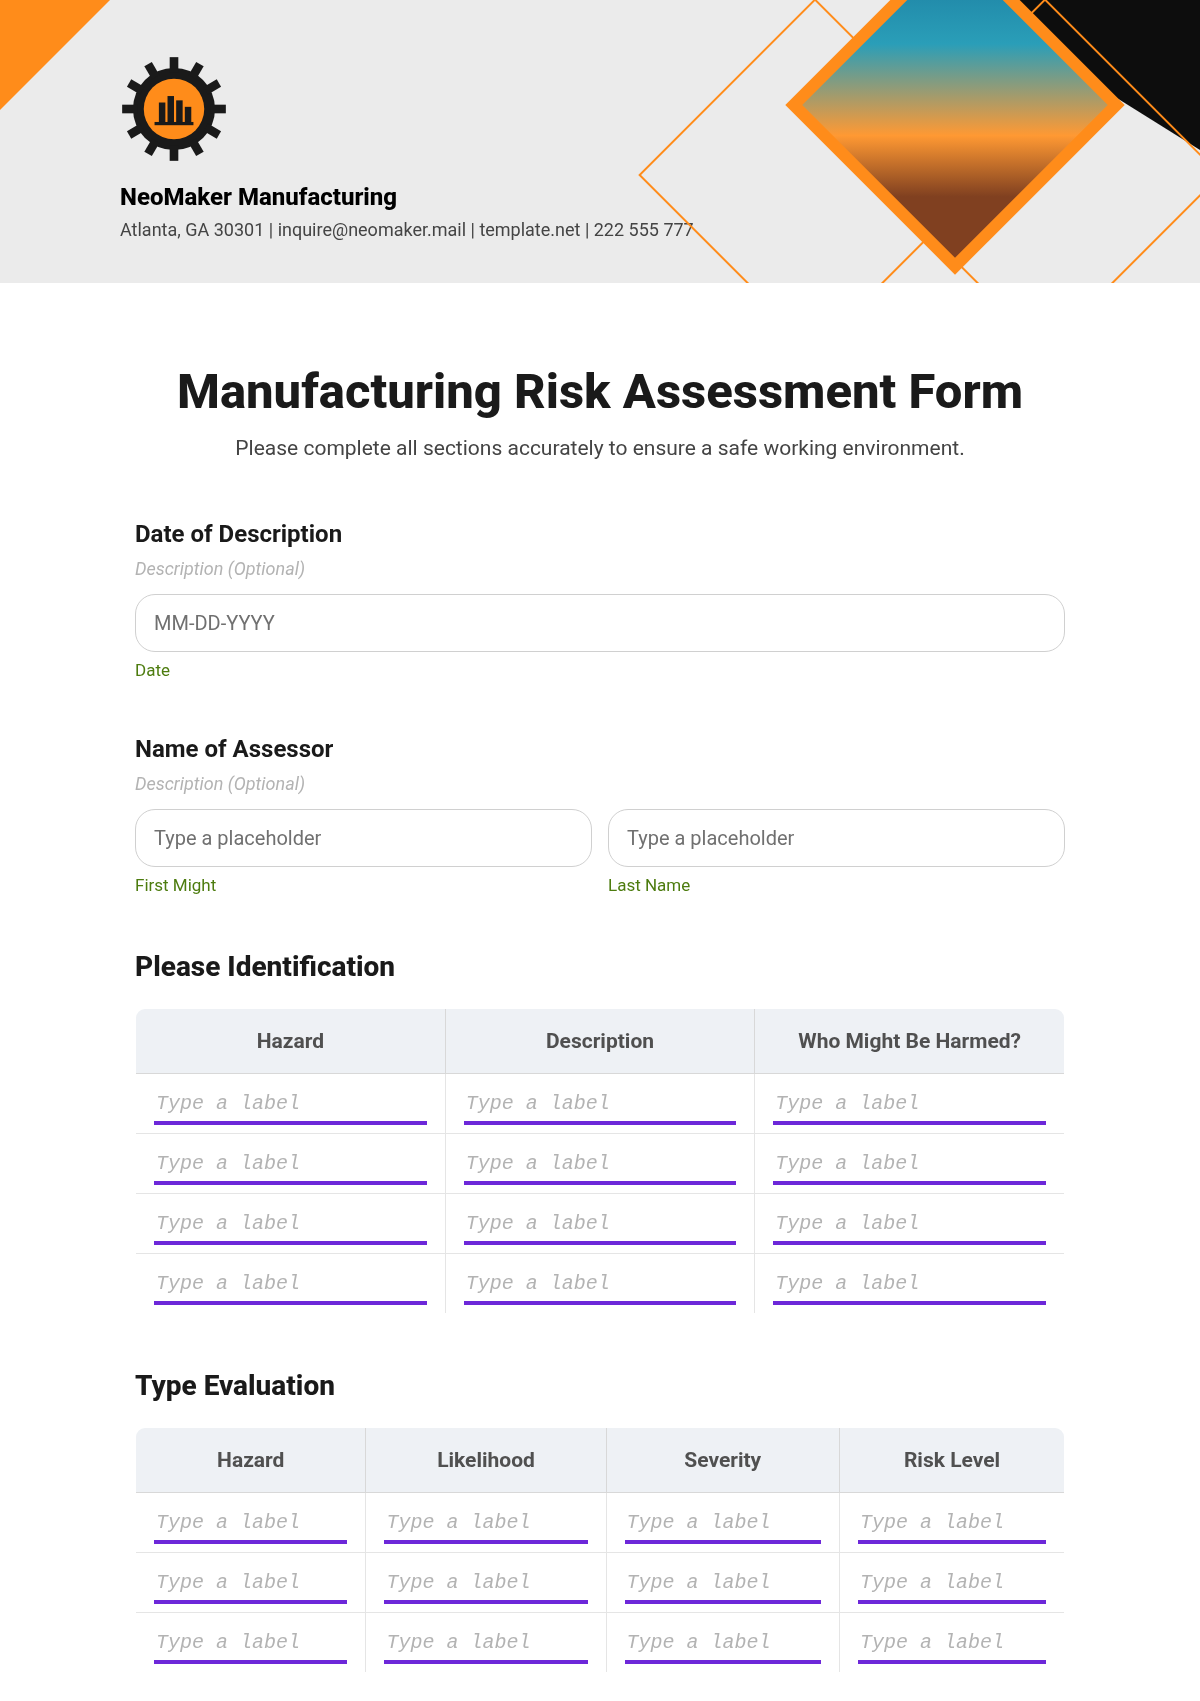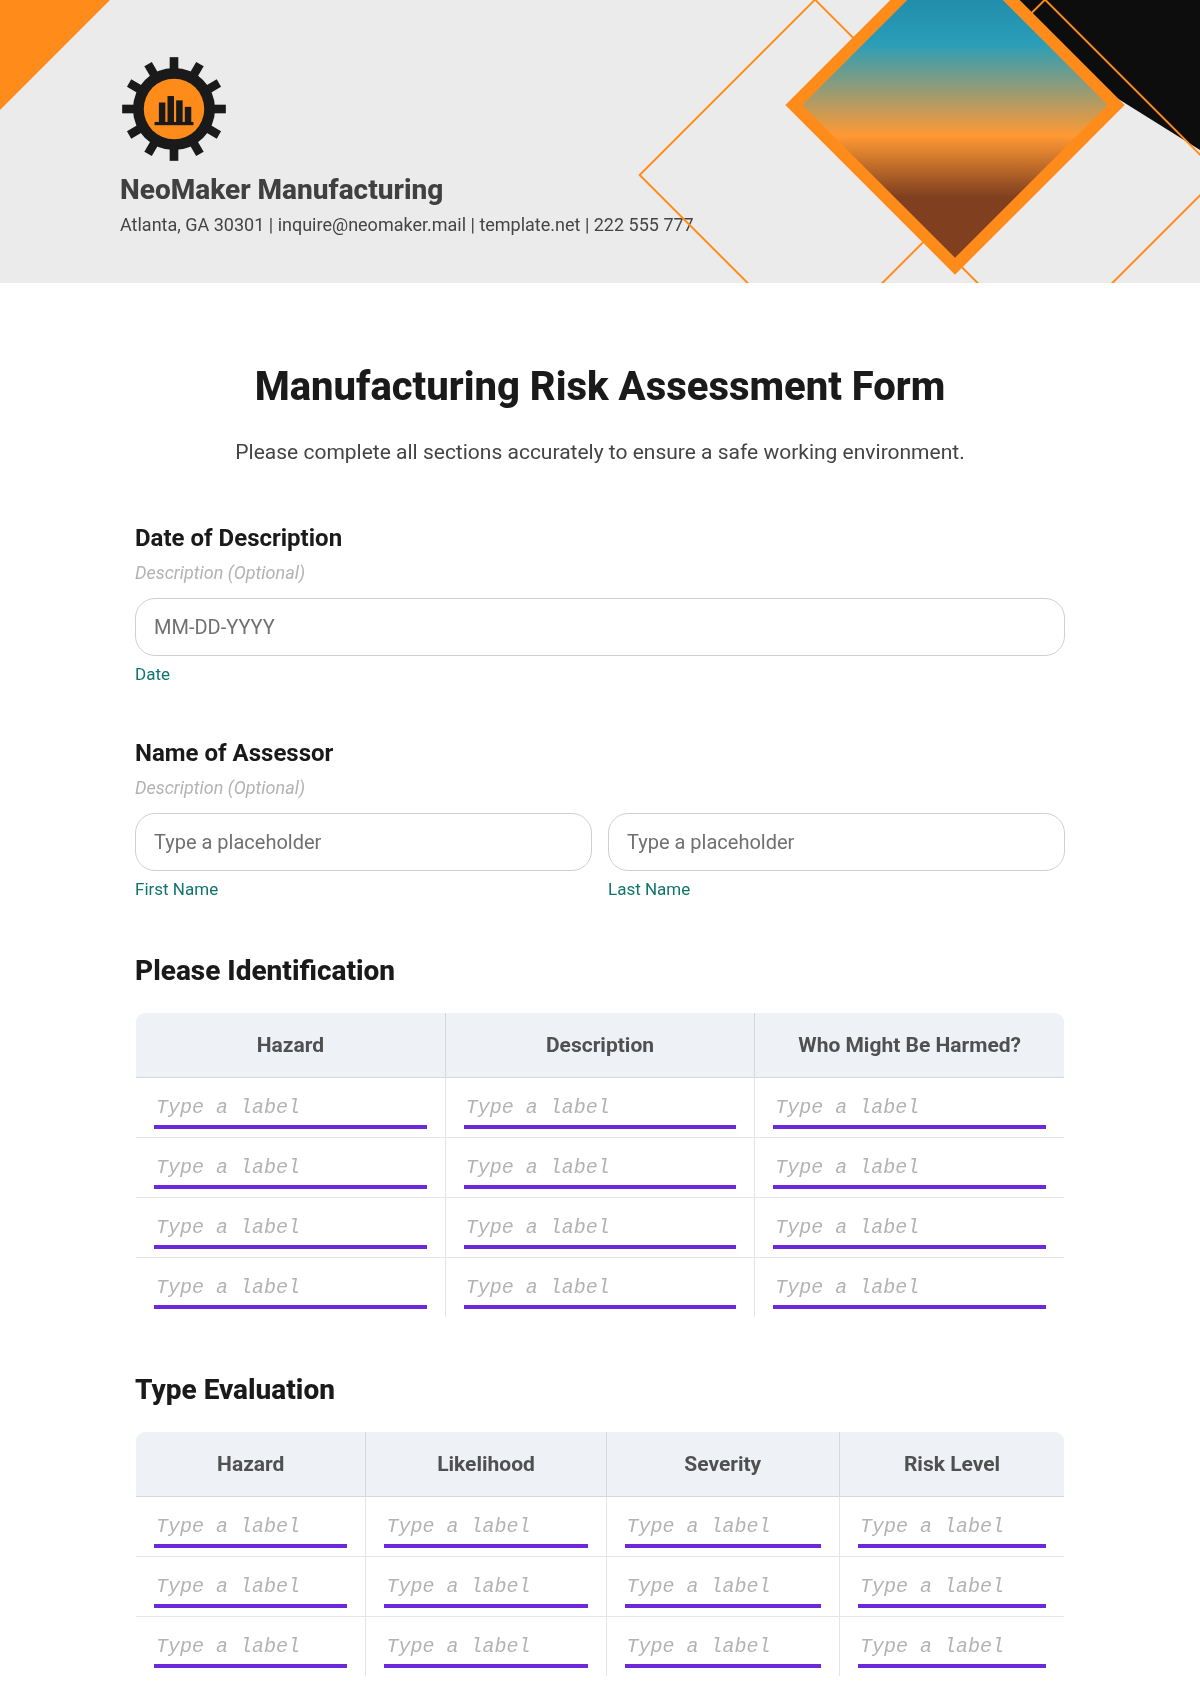--- a/index.html
+++ b/index.html
@@ -34,24 +34,24 @@
   position: absolute;
   left: 120px;
   top: 55px;
 }
 .gear {
   width: 108px; height: 108px;
   position: relative;
 }
 .gear svg { width: 100%; height: 100%; }
 .company-name {
-  color: #404040;
+  color: #000000;
   font-weight: 800;
-  font-size: 28px;
-  margin-top: 10px;
+  font-size: 24px;
+  margin-top: 20px;
 }
 .company-info {
   color: #444;
   font-size: 18px;
   margin-top: 8px;
 }
 .diamond-wrap {
   position: absolute;
   right: 90px; top: -30px;
   width: 360px; height: 360px;
@@ -81,24 +81,24 @@
 .diamond-img-inner {
   width: 100%; height: 100%;
   background: linear-gradient(135deg, #1a7a9e, #2a9eb8 30%, #ff9933 60%, #804020 80%);
   overflow: hidden;
 }
 .content {
   padding: 80px 135px 40px;
 }
 h1 {
   text-align: center;
-  font-size: 40px;
+  font-size: 49px;
   font-weight: 800;
   color: #1a1a1a;
-  margin-bottom: 30px;
+  margin-bottom: 16px;
 }
 .subtitle {
   text-align: center;
   font-size: 21px;
   color: #444;
   margin-bottom: 60px;
 }
 .field-group { margin-bottom: 55px; }
 .field-title {
   font-size: 24px;
@@ -117,21 +117,21 @@
   border: 1.5px solid #d0d0d0;
   border-radius: 20px;
   padding: 16px 18px;
   font-size: 20px;
   color: #555;
   font-family: inherit;
 }
 .text-input::placeholder { color: #707070; }
 .field-sub {
   font-size: 17px;
-  color: #0f766e;
+  color: #4d7c0f;
   margin-top: 8px;
 }
 .two-col {
   display: flex;
   gap: 16px;
 }
 .two-col > div { flex: 1; }
 .section-title {
   font-size: 28px;
   font-weight: 800;
@@ -229,21 +229,21 @@
     <input class="text-input" type="text" placeholder="MM-DD-YYYY" style="">
     <div class="field-sub">Date</div>
   </div>
 
   <div class="field-group">
     <div class="field-title">Name of Assessor</div>
     <div class="field-desc">Description (Optional)</div>
     <div class="two-col">
       <div>
         <input class="text-input" type="text" placeholder="Type a placeholder" style="">
-        <div class="field-sub">First Name</div>
+        <div class="field-sub">First Might</div>
       </div>
       <div>
         <input class="text-input" type="text" placeholder="Type a placeholder" style="">
         <div class="field-sub">Last Name</div>
       </div>
     </div>
   </div>
 
   <div class="section-title">Please Identification</div>
   <table class="tbl" id="hazard-table">

